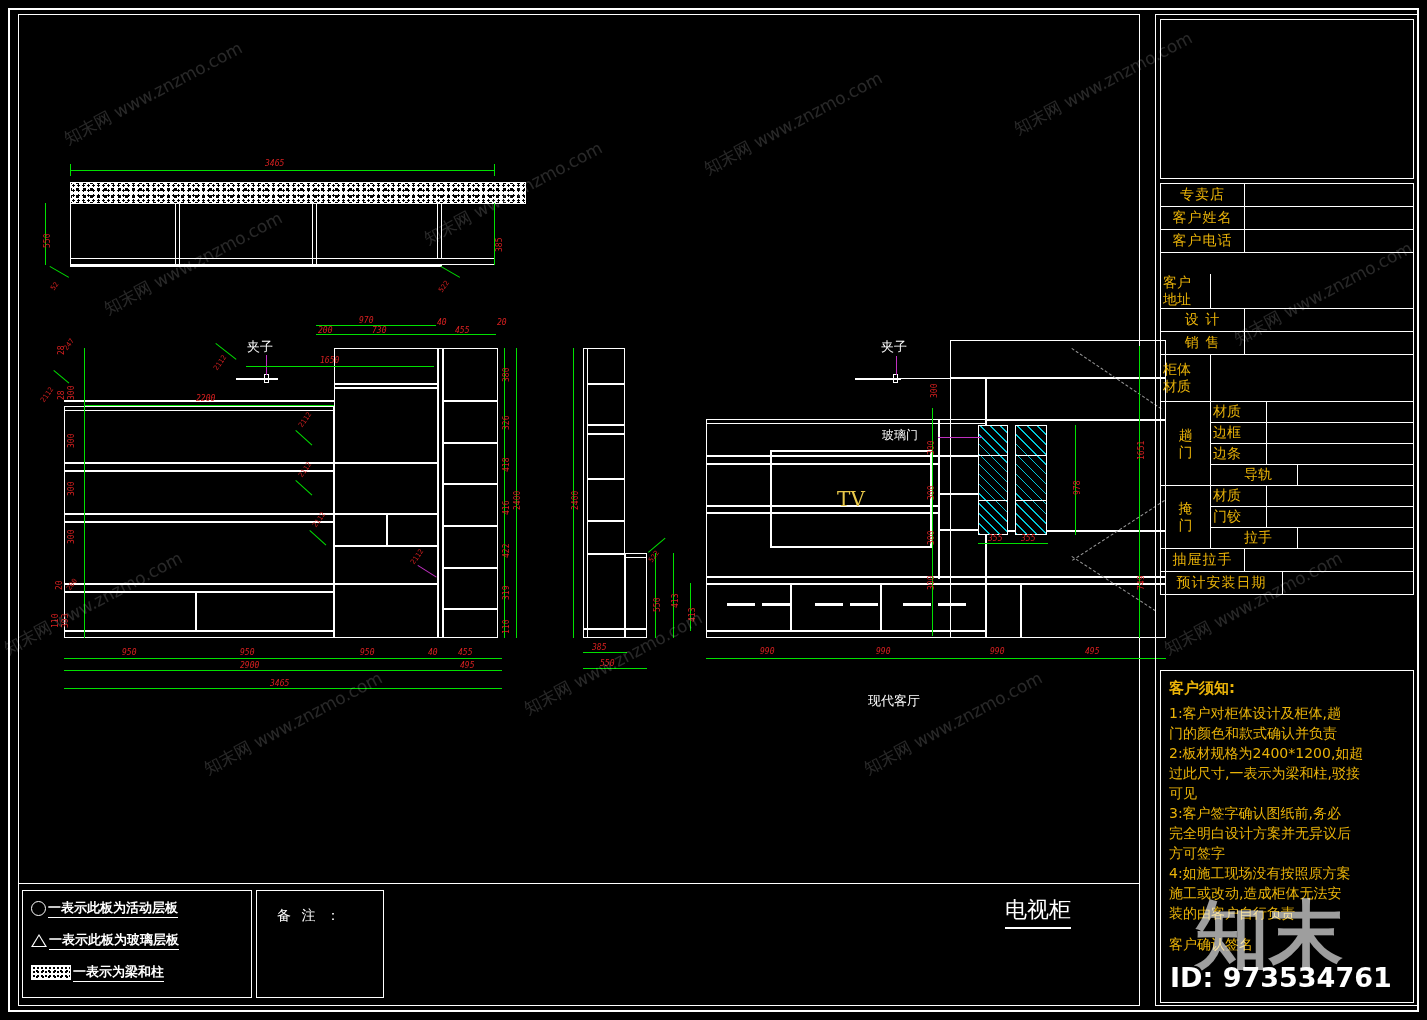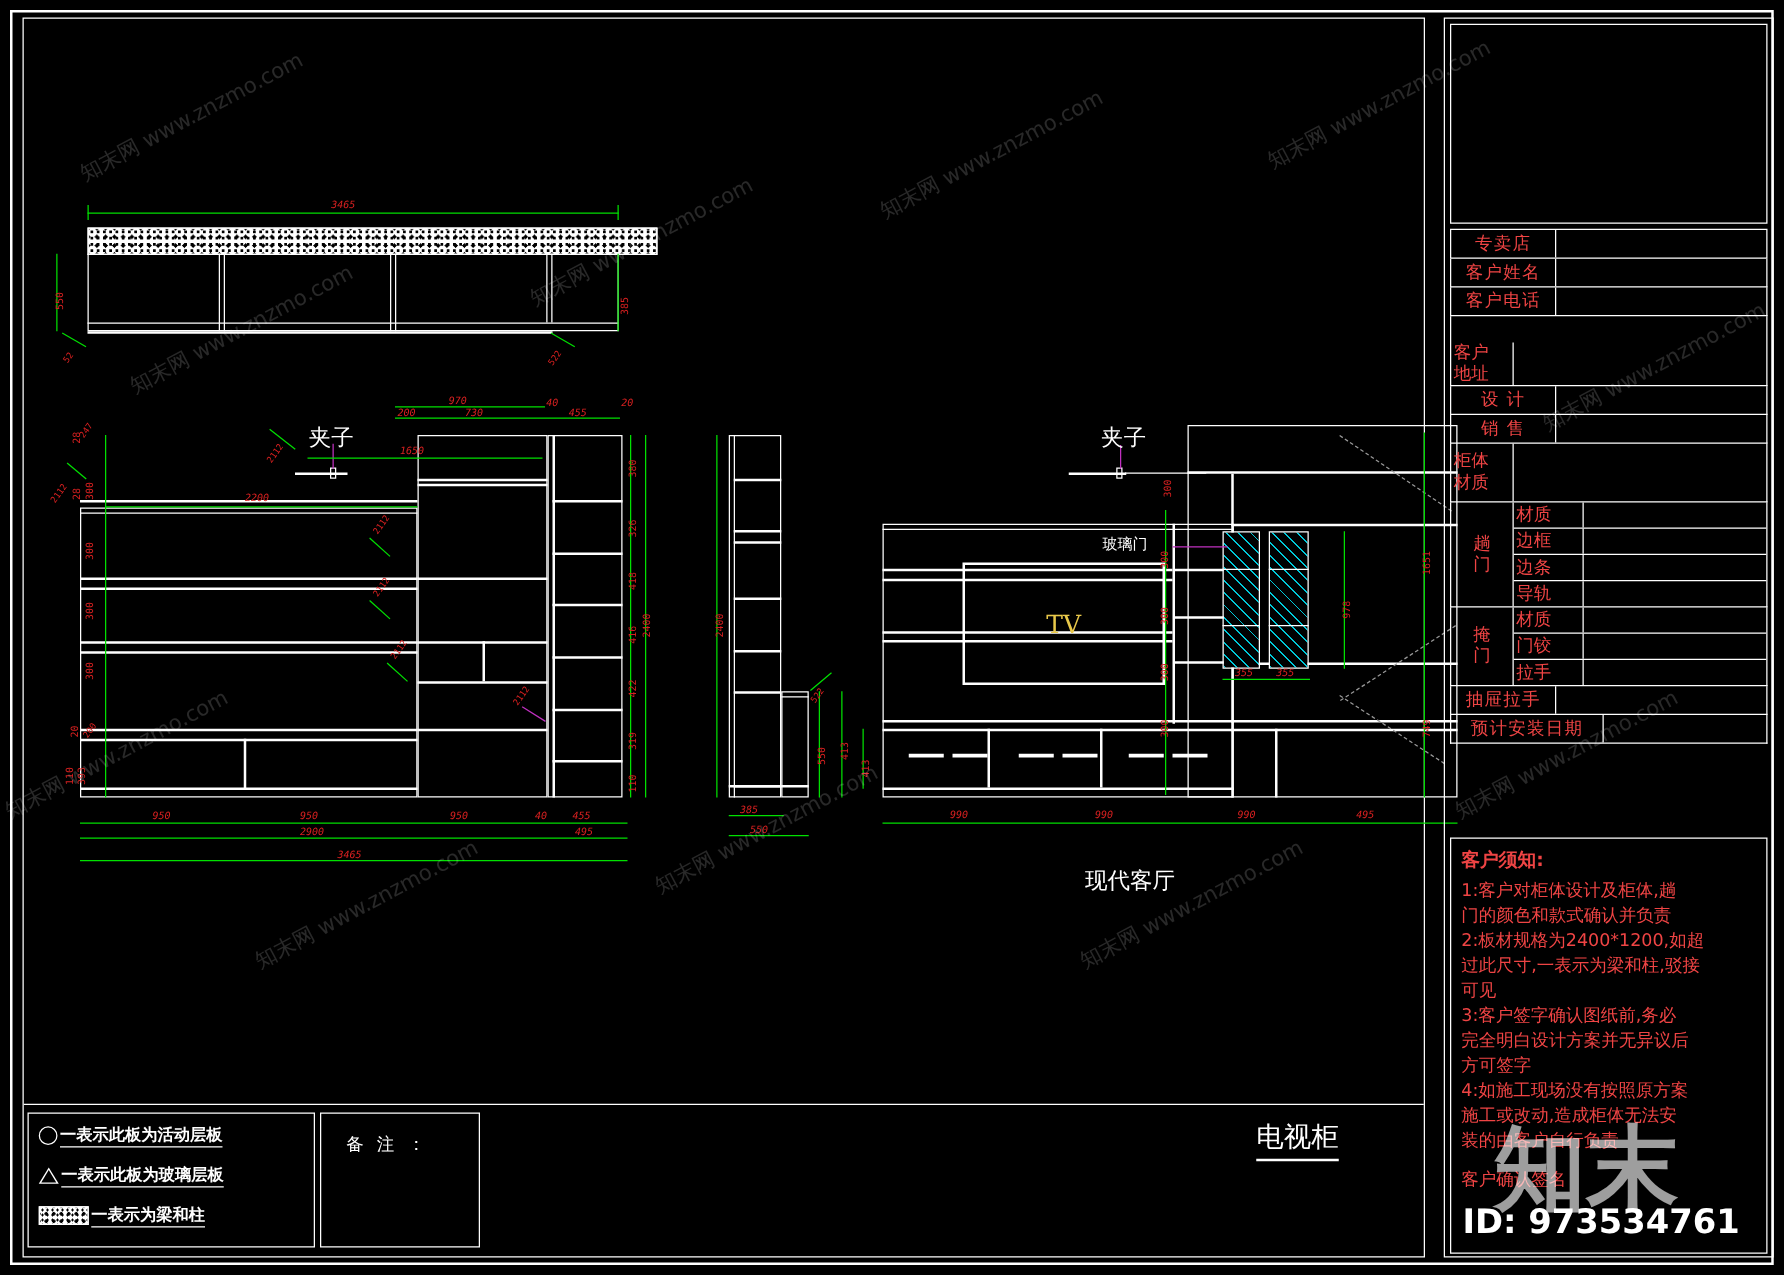--- a/index.html
+++ b/index.html
@@ -15,21 +15,21 @@
   .box{position:absolute;border:1px solid #ffffff;box-sizing:border-box;}
 
   .dim{position:absolute;color:#d82020;font-size:8px;line-height:8px;
        white-space:nowrap;font-family:"DejaVu Sans Mono","Liberation Mono",monospace;font-style:italic;}
   .dimv{position:absolute;color:#d82020;font-size:8px;line-height:8px;
         white-space:nowrap;transform-origin:0 0;transform:rotate(-90deg);
         font-family:"DejaVu Sans Mono","Liberation Mono",monospace;}
   .dimr{position:absolute;color:#d82020;font-size:7px;line-height:7px;
         white-space:nowrap;transform-origin:0 0;transform:rotate(-55deg);
         font-family:"DejaVu Sans Mono","Liberation Mono",monospace;}
-  .note{position:absolute;color:#ffffff;font-size:18px;white-space:nowrap;}
+  .note{position:absolute;color:#ffffff;font-size:13px;white-space:nowrap;}
 
   
   #outer{position:absolute;left:8px;top:8px;width:1411px;height:1004px;
          border:2px solid #ffffff;box-sizing:border-box;}
   #inner{position:absolute;left:18px;top:14px;width:1122px;height:992px;
          border:1px solid #ffffff;box-sizing:border-box;}
   #planTop{position:absolute;left:0;top:0;width:456px;height:22px;
      background:#ffffff;
      background-image:
        radial-gradient(#000 32%,transparent 33%),
@@ -64,37 +64,37 @@
   #remark{position:absolute;left:256px;top:890px;width:128px;height:108px;
           border:1px solid #ffffff;box-sizing:border-box;}
   #remark span{position:absolute;left:20px;top:16px;color:#fff;font-size:14px;letter-spacing:3px;}
 
   #drawtitle{position:absolute;left:1005px;top:895px;color:#ffffff;font-size:22px;
      border-bottom:2px solid #ffffff;padding-bottom:2px;}
   #bottomsep{position:absolute;left:19px;top:883px;width:1120px;height:1px;background:#fff;}
 
   
   #tb{position:absolute;left:1155px;top:14px;width:264px;height:992px;
-      border:1px solid #ffffff;box-sizing:border-box;color:#ef4444;}
+      border:1px solid #ffffff;box-sizing:border-box;color:#eab308;}
   #tblogo{position:absolute;left:4px;top:4px;width:254px;height:160px;
           border:1px solid #ffffff;box-sizing:border-box;}
   #tbtable{position:absolute;left:4px;top:168px;width:254px;}
   .trow{display:flex;border-left:1px solid #fff;border-right:1px solid #fff;
         border-bottom:1px solid #fff;box-sizing:border-box;}
   .trow:first-child{border-top:1px solid #fff;}
   .tlab{width:84px;flex:none;border-right:1px solid #fff;box-sizing:border-box;
         display:flex;align-items:center;justify-content:center;font-size:14px;
         padding:2px 0;letter-spacing:1px;}
   .tval{flex:1;box-sizing:border-box;}
   .tlab2{width:84px;flex:none;border-right:1px solid #fff;box-sizing:border-box;
         display:flex;align-items:center;justify-content:center;font-size:14px;
         line-height:17px;text-align:center;}
   .sub{flex:1;display:flex;flex-direction:column;}
   .subrow{display:flex;border-bottom:1px solid #fff;box-sizing:border-box;}
-  .subrow:last-child{border-bottom:none;}
+  .subrow:last-child{border-bottom:none;margin-left:31px;}
   .sublab{width:56px;flex:none;border-right:1px solid #fff;box-sizing:border-box;
           font-size:14px;padding:1px 2px;}
   .subval{flex:1;}
   #notice{position:absolute;left:4px;top:655px;width:254px;height:333px;
           border:1px solid #fff;box-sizing:border-box;padding:8px 6px 0 8px;}
   #notice h4{margin:0 0 6px 0;font-size:15px;font-weight:bold;}
   #notice p{margin:0 0 1px 0;font-size:14px;line-height:19px;}
   #idtag{position:absolute;left:1170px;top:962px;color:#ffffff;font-size:27px;
      font-weight:bold;letter-spacing:0px;
      font-family:"DejaVu Sans","Liberation Sans",sans-serif;}

